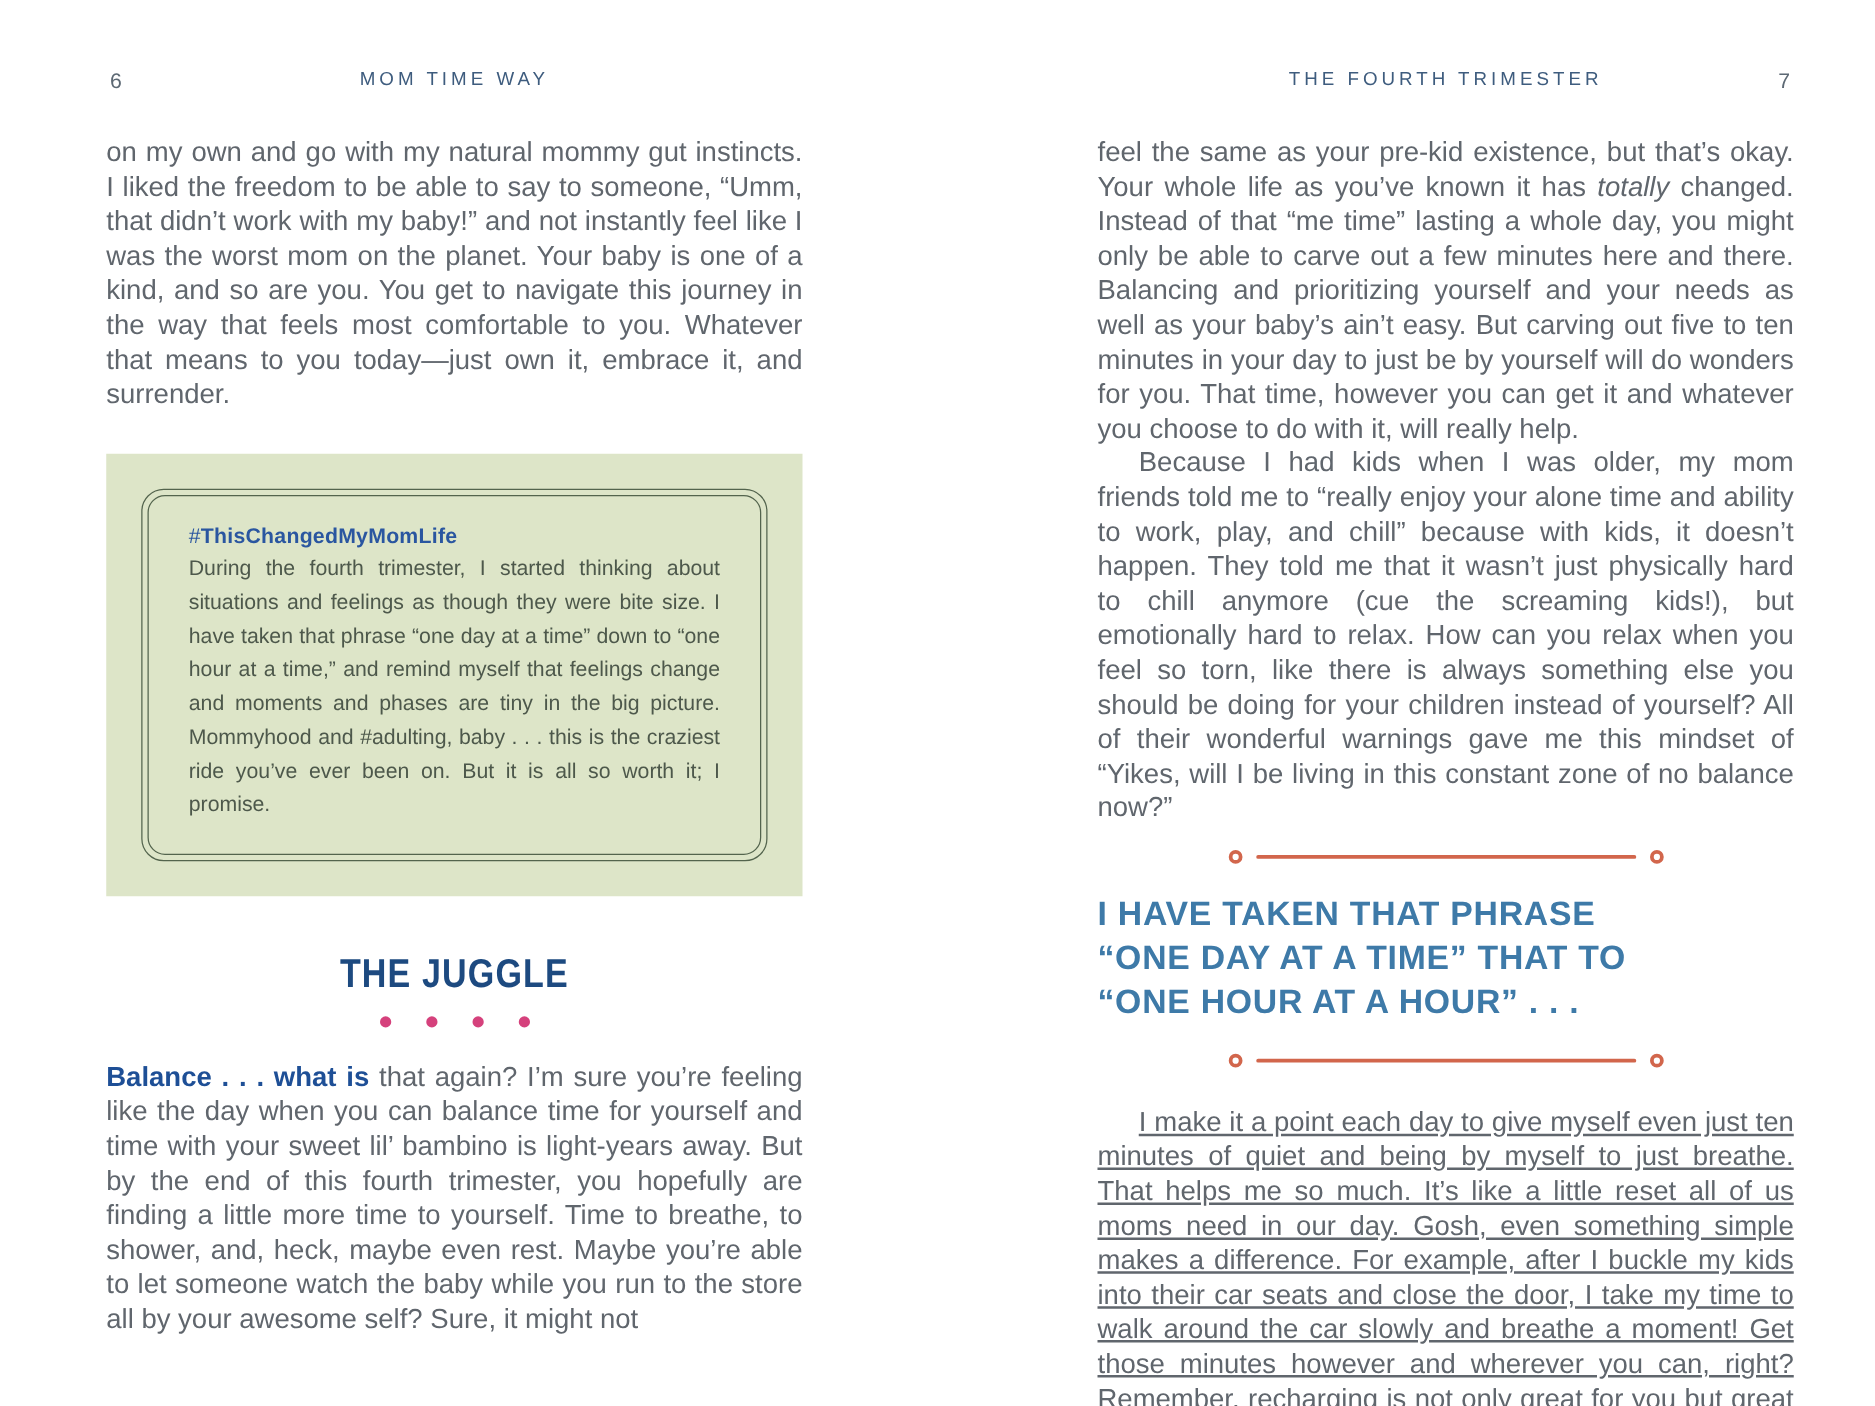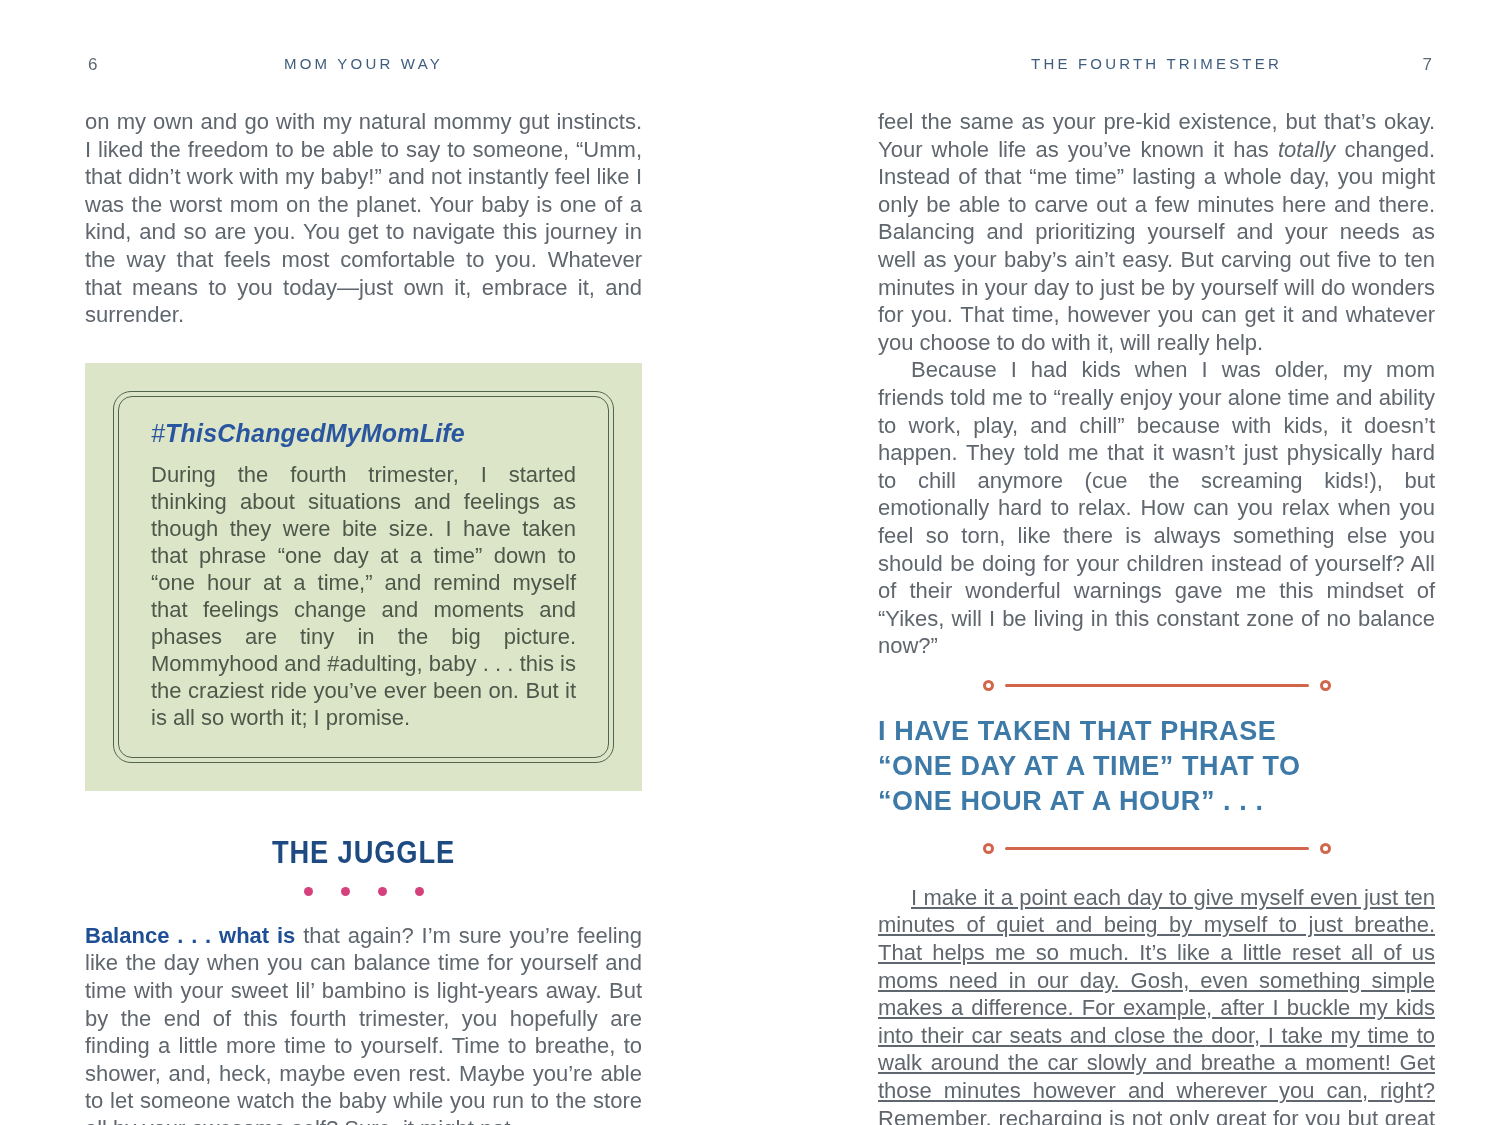--- a/index.html
+++ b/index.html
@@ -46,30 +46,29 @@
     border: 1.5px solid var(--callout-border);
     border-radius: 18px;
     padding: 4px;
   }
   .callout-frame-inner {
     border: 1.5px solid var(--callout-border);
     border-radius: 14px;
     padding: 22px 32px 26px;
   }
   .callout-title {
-    font-size: 25px;
+    font-size: 17px;
     color: var(--hashtag-blue);
     font-weight: 700;
-    margin: 0 0 13px;
+    margin: 0 0 2px;
     letter-spacing: 0.2px;
-    font-style: italic;
   }
   .callout-hash { font-weight: 400; }
   .callout-body {
-    font-size: 22px;
+    font-size: 17px;
     line-height: 27px;
     color: var(--callout-text);
     text-align: justify;
   }
 
   .section-heading {
     margin: 44px 0 0;
     text-align: center;
     font-size: 31px;
     font-weight: 700;
@@ -118,21 +117,21 @@
   em { font-style: italic; }
 </style>
 </head>
 <body>
 
 <div class="spread">
 
   <section class="col col-left">
     <div class="running-head-row">
       <span class="page-num page-num-left">6</span>
-      <div class="running-head">MOM YOUR WAY</div>
+      <div class="running-head">MOM TIME WAY</div>
     </div>
 
     <p class="body-para">on my own and go with my natural mommy gut instincts. I liked the freedom to be able to say to someone, “Umm, that didn’t work with my baby!” and not instantly feel like I was the worst mom on the planet. Your baby is one of a kind, and so are you. You get to navigate this journey in the way that feels most comfortable to you. Whatever that means to you today—just own it, embrace it, and surrender.</p>
 
     <div class="callout">
       <div class="callout-frame">
         <div class="callout-frame-inner">
           <div class="callout-title"><span class="callout-hash">#</span><span>ThisChangedMyMomLife</span></div>
           <p class="callout-body">During the fourth trimester, I started thinking about situations and feelings as though they were bite size. I have taken that phrase “one day at a time” down to “one hour at a time,” and remind myself that feelings change and moments and phases are tiny in the big picture. Mommyhood and #adulting, baby . . . this is the craziest ride you’ve ever been on. But it is all so worth it; I promise.</p>
         </div>

